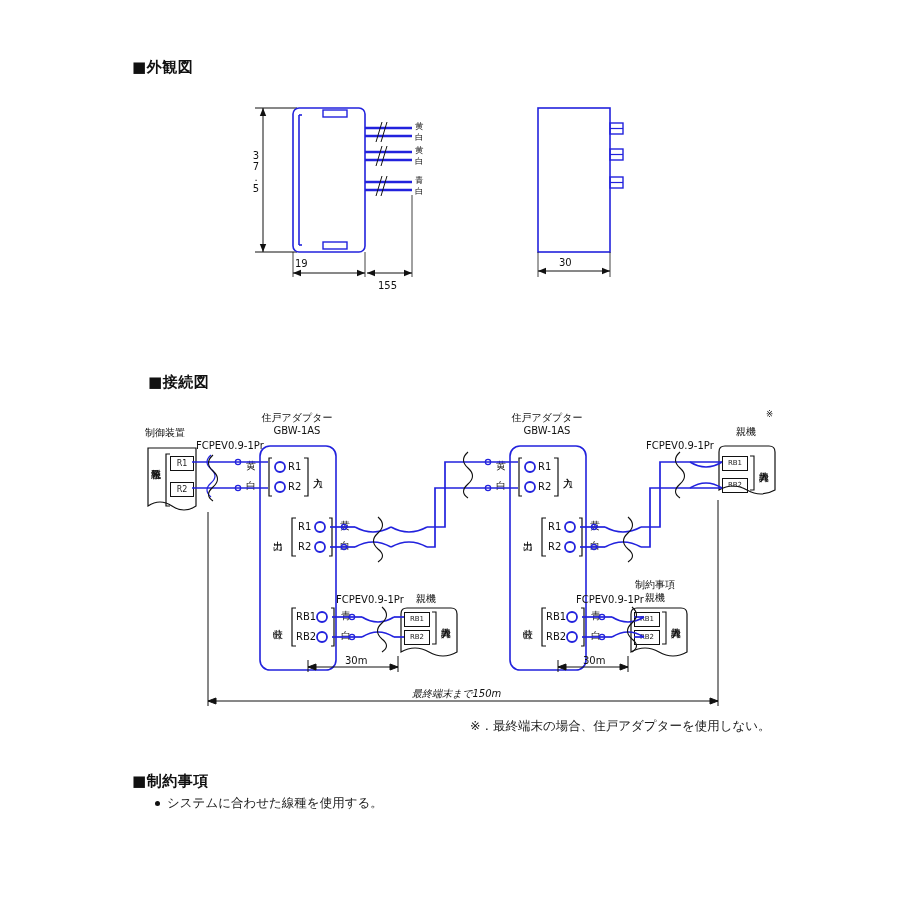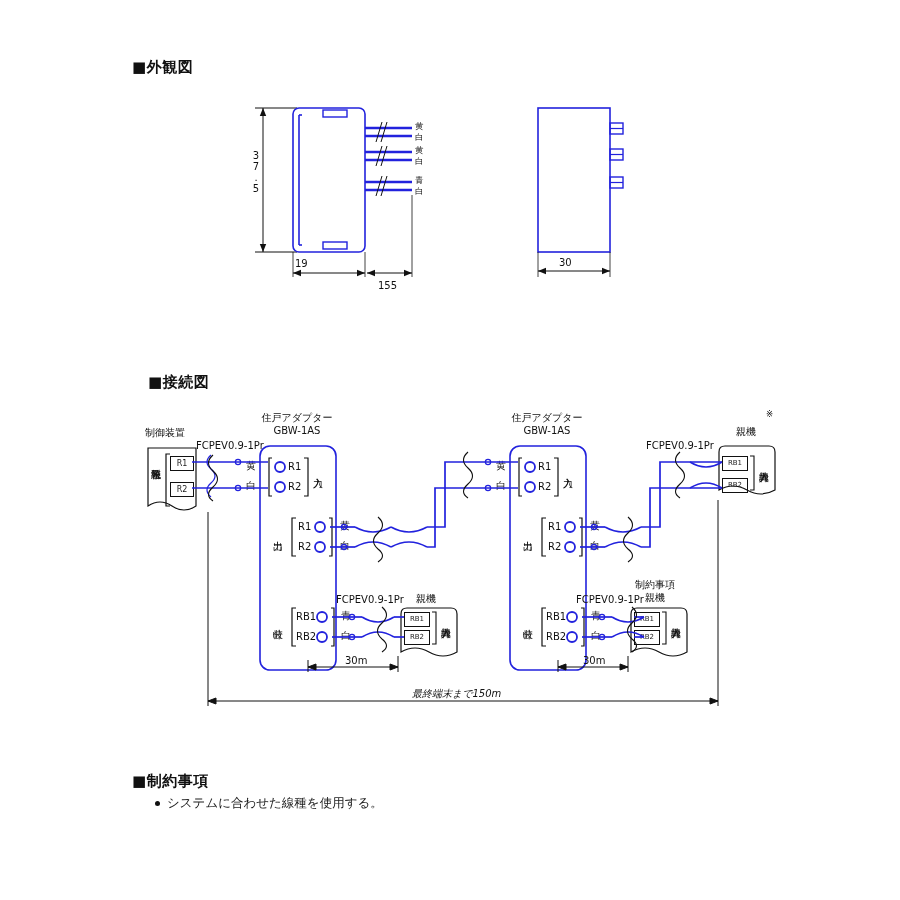--- a/index.html
+++ b/index.html
@@ -358,20 +358,21 @@
       <line x1="208" y1="701" x2="718" y2="701"></line>
       <path d="M208 701 l8 -3 v6 z"></path>
       <path d="M718 701 l-8 -3 v6 z"></path>
     </g>
   </svg>
 
   <div class="abs lbl-xs" style="left:345px;top:655px;">30m</div>
   <div class="abs lbl-xs" style="left:583px;top:655px;">30m</div>
   <div class="abs lbl-xs" style="left:412px;top:687px;font-style:italic;">最終端末まで150m</div>
 
+  <div class="abs note" style="left:470px;top:718px;">※．最終端末の場合、住戸アダプターを使用しない。</div>
 
   <div class="abs sec-head" style="left:132px;top:772px;">■制約事項</div>
 
   <div class="abs bullet-row" style="left:155px;top:795px;">
     <span class="dot"></span>
     <span>システムに合わせた線種を使用する。</span>
   </div>
 
 </div>
 

